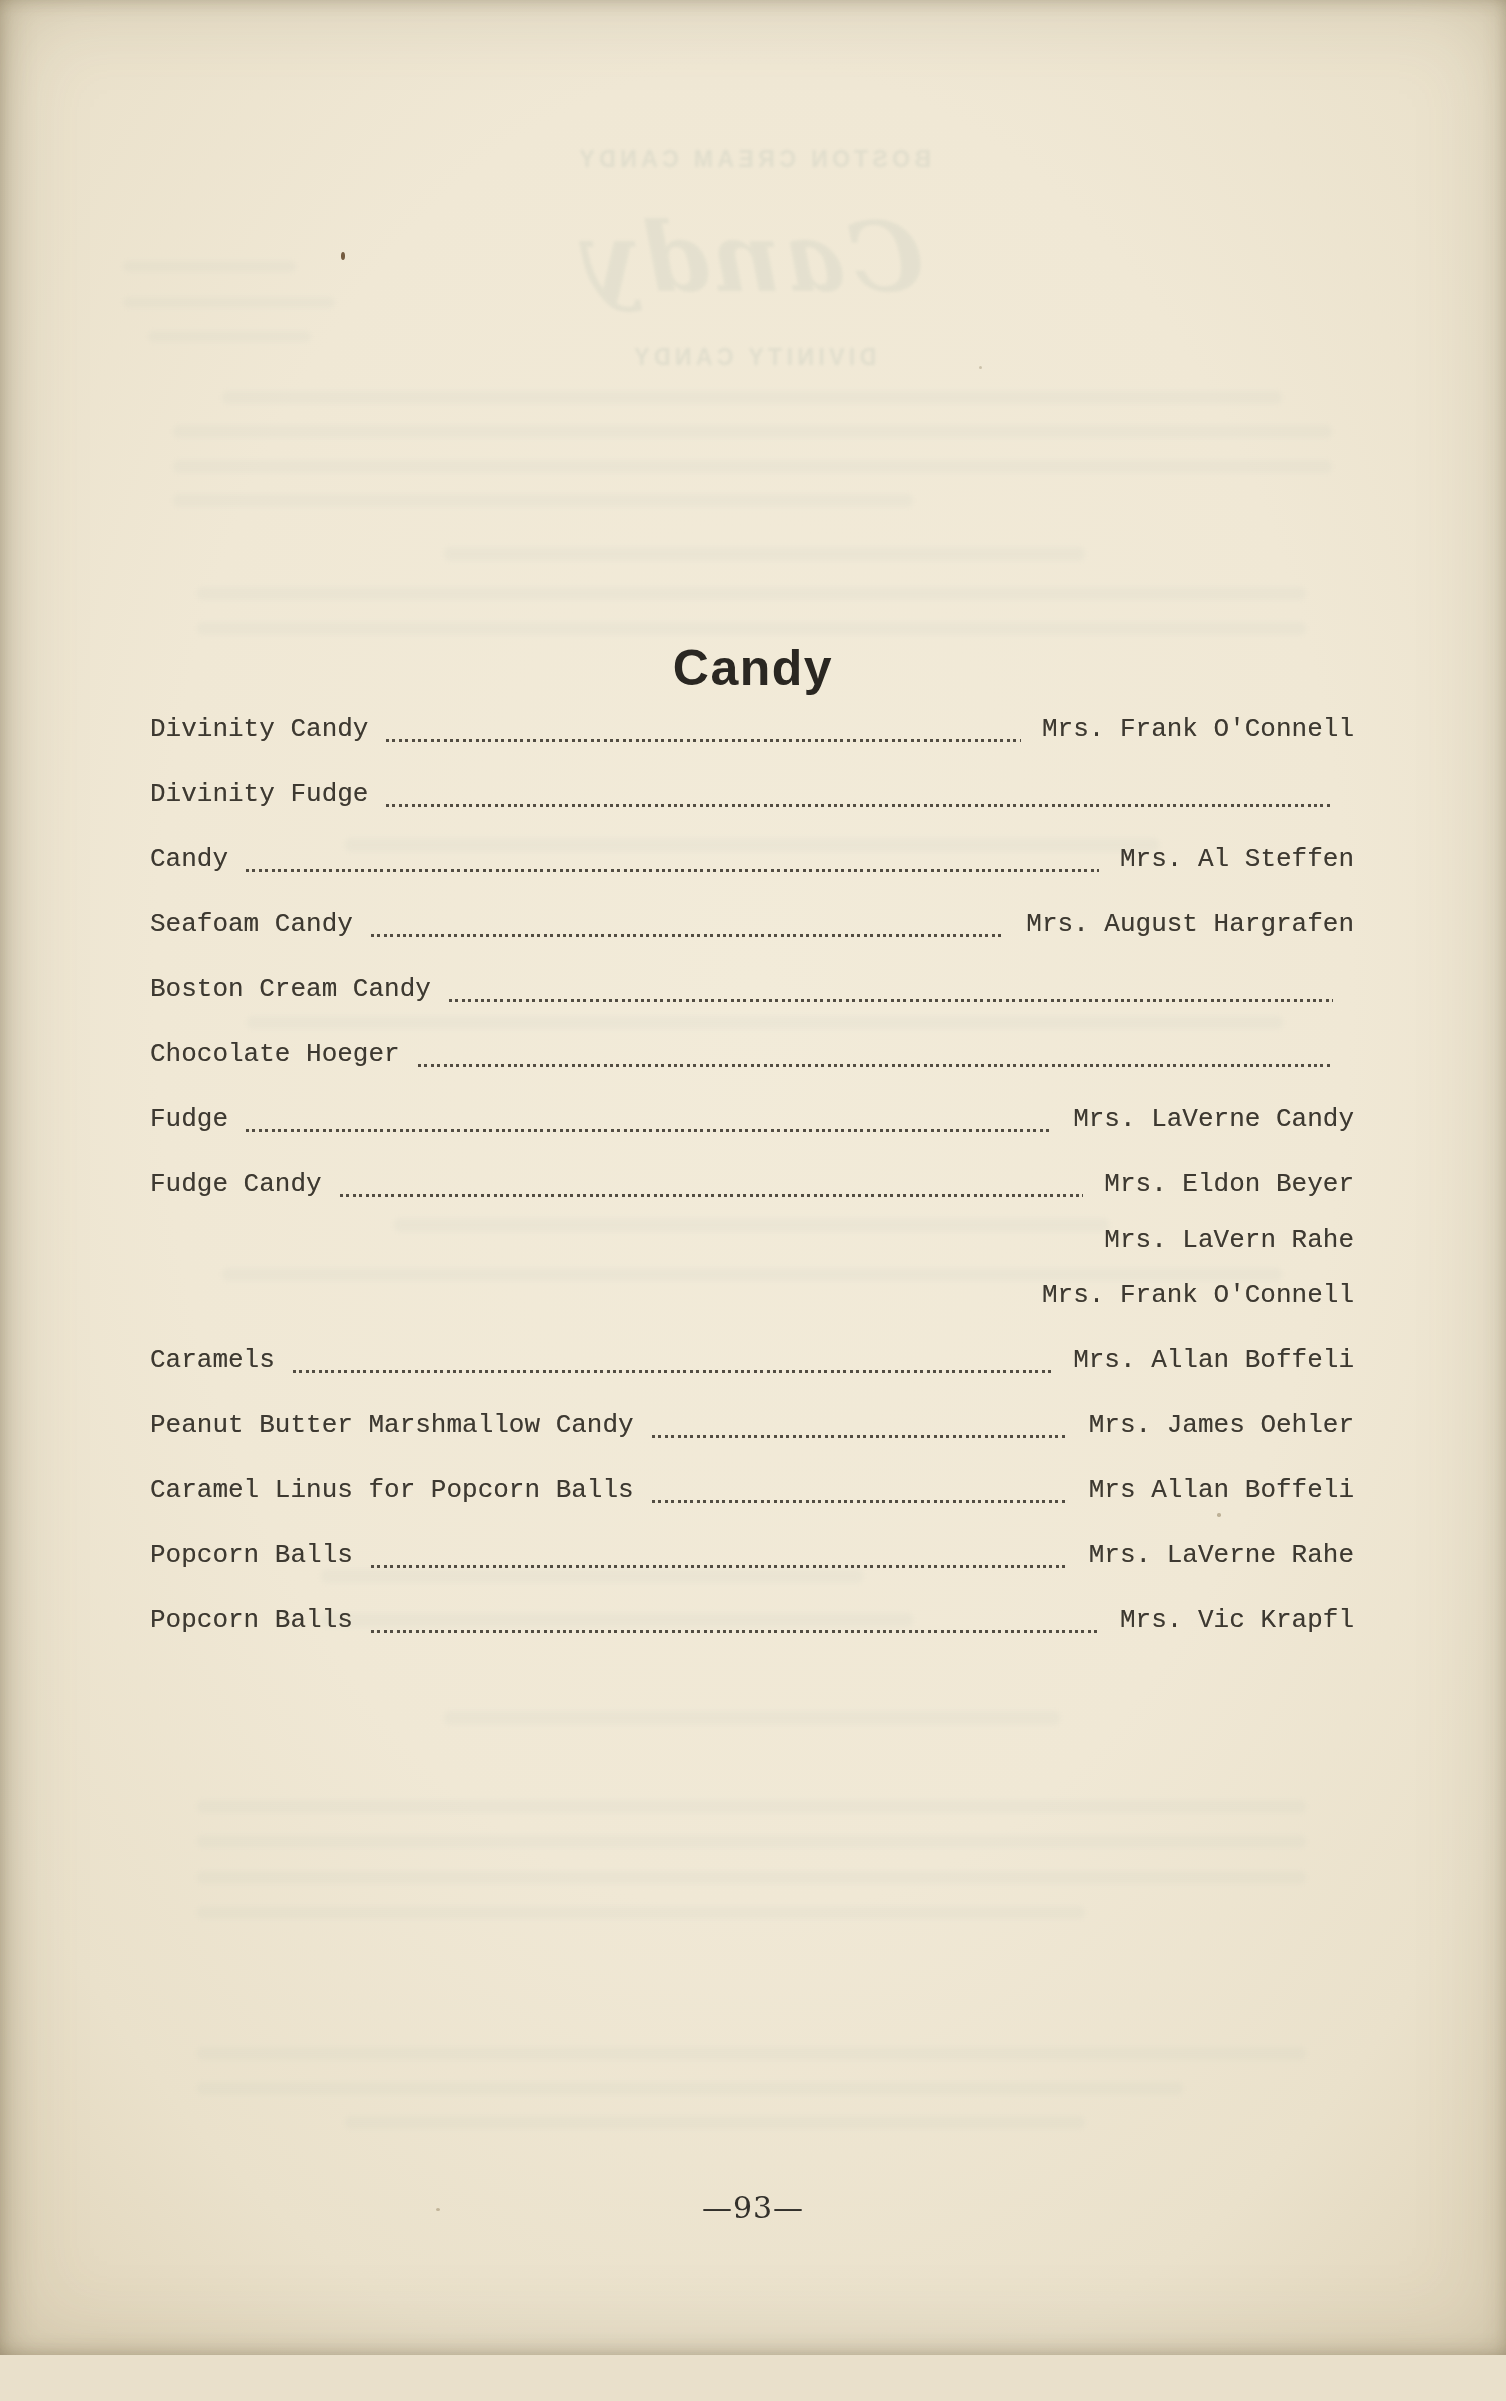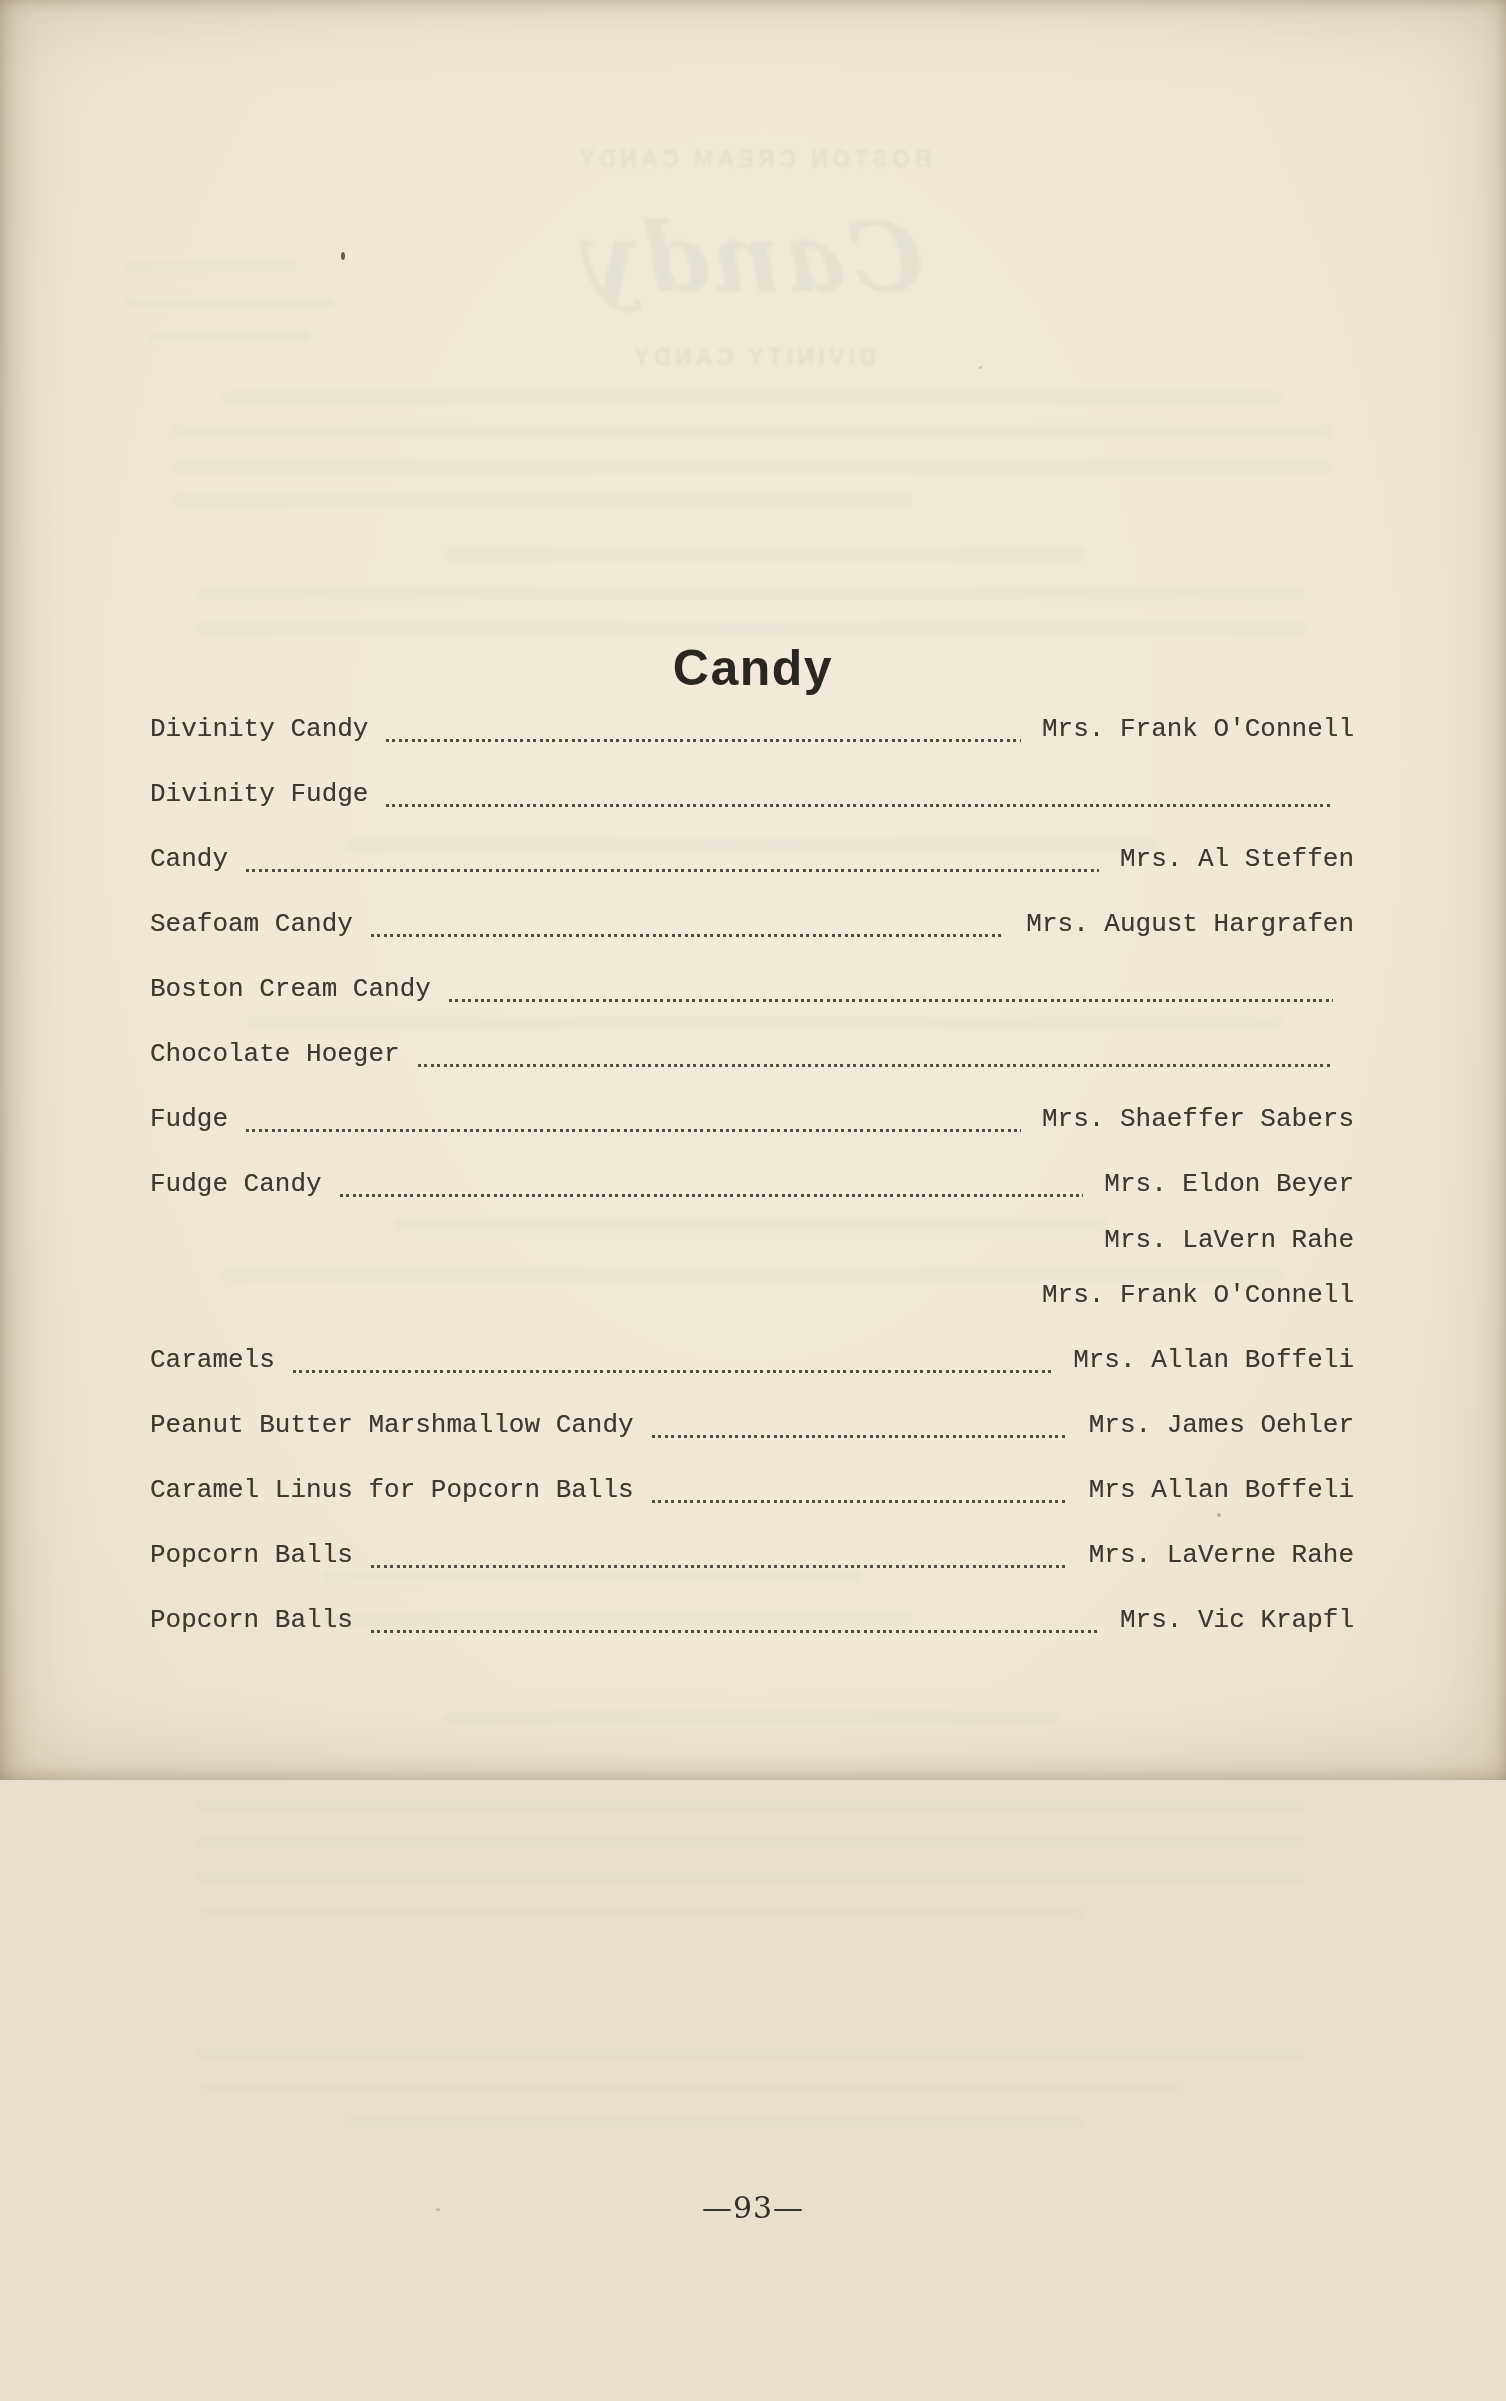--- a/index.html
+++ b/index.html
@@ -3,21 +3,21 @@
 <meta charset="utf-8">
 <style>
   html,body{margin:0;padding:0;}
   body{
     width:1506px;height:2401px;
     background:#e9e0cb;
     font-family:"Liberation Sans",sans-serif;
     overflow:hidden;
   }
   .page{
-    position:absolute;left:0;top:0;width:1506px;height:1780px;
+    position:absolute;left:0;top:0;width:1506px;height:2355px;
     background:
       radial-gradient(ellipse 1085px 1677px at 50% 42%, #f2ebd9 0%, #f0e8d5 55%, #eae1cb 85%, #e3d8bf 100%);
     box-shadow:
       inset 0 0 89px rgba(110,95,60,0.22),
       inset 15px 0 35px -17px rgba(90,75,45,0.40),
       inset -11px 0 27px -16px rgba(90,75,45,0.30),
       inset 0 -9px 22px -12.3px rgba(90,75,45,0.28),
       inset 0 7px 20px -12px rgba(90,75,45,0.25);
   }
 
@@ -149,21 +149,21 @@
   </div>
 
   <div class="row">
     <span class="recipe">Chocolate Hoeger</span>
     <span class="dots"></span>
   </div>
 
   <div class="row">
     <span class="recipe">Fudge</span>
     <span class="dots"></span>
-    <span class="contrib">Mrs. Shaeffer Sabers</span>
+    <span class="contrib">Mrs. LaVerne Candy</span>
   </div>
 
   <div class="row">
     <span class="recipe">Fudge Candy</span>
     <span class="dots"></span>
     <span class="contrib">Mrs. Eldon Beyer</span>
   </div>
 
   <div class="row cont">
     <span class="contrib">Mrs. LaVern Rahe</span>

